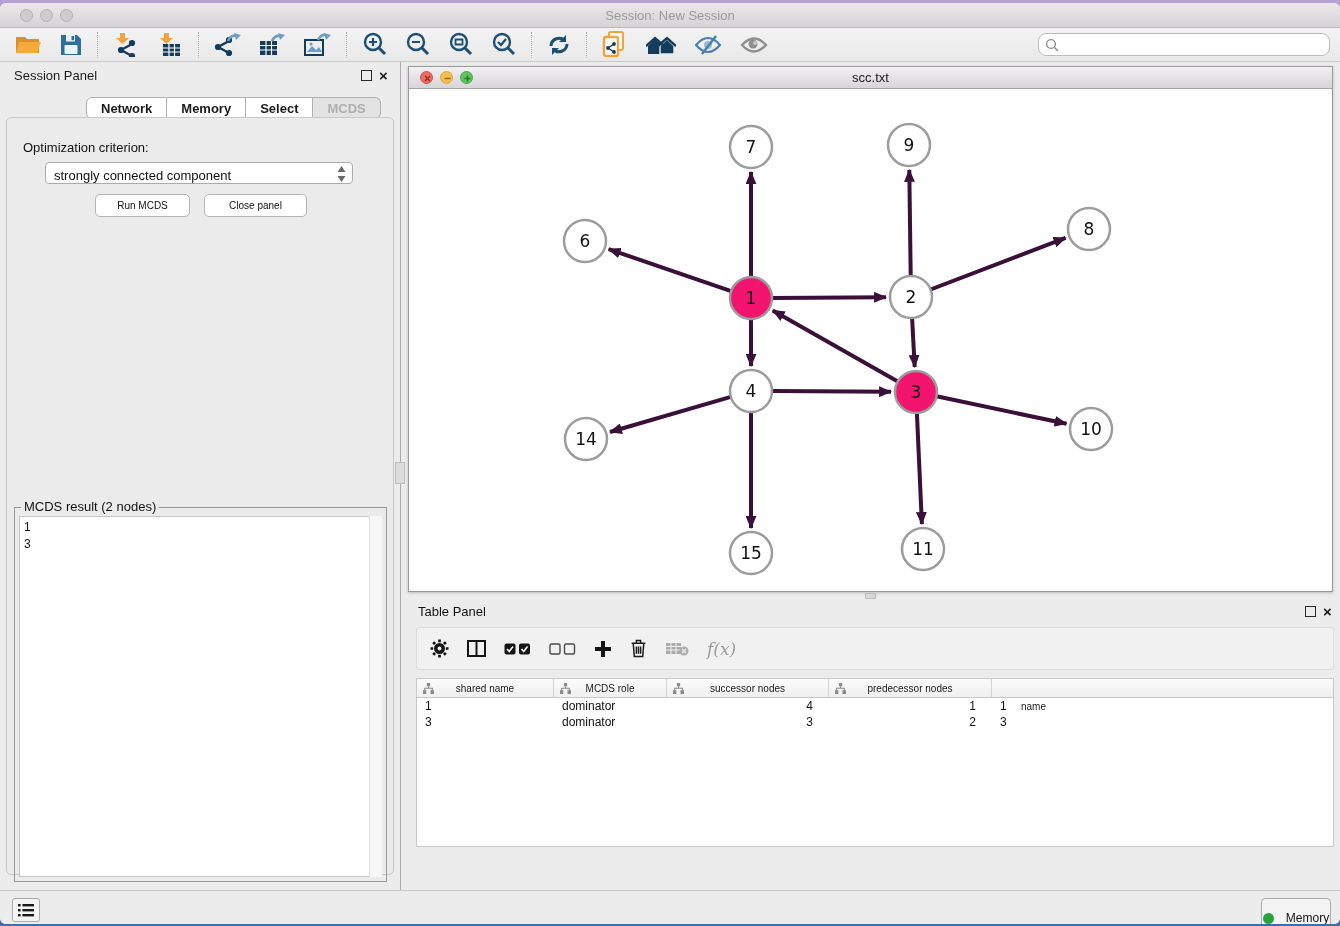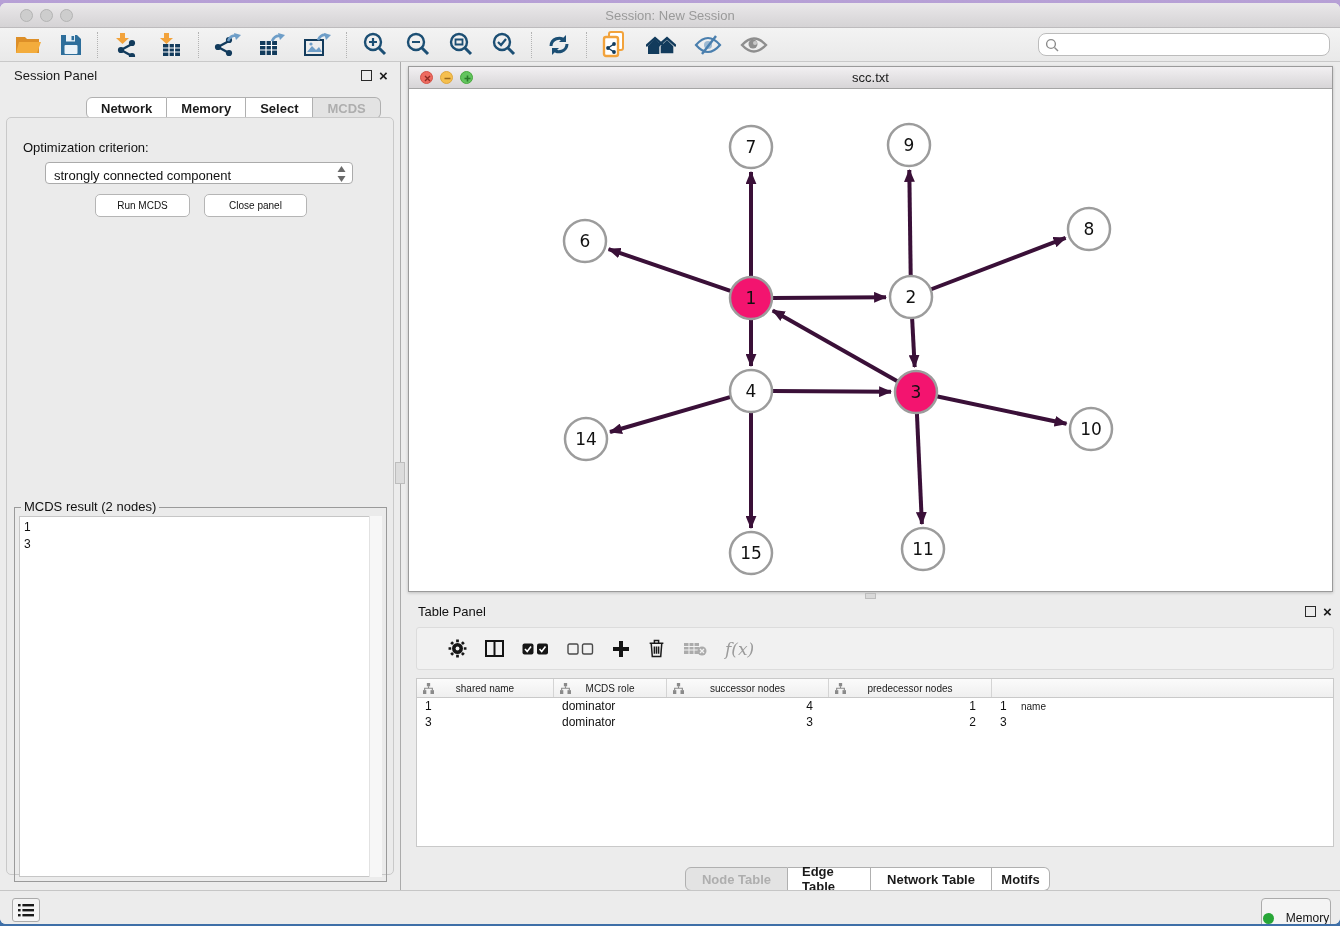--- a/index.html
+++ b/index.html
@@ -93,21 +93,21 @@
   .net-canvas { position:absolute; left:0; top:22px; width:923px; height:502px; background:#fff; }
   
   .h-splitter { position:absolute; left:403px; top:530px; width:937px; height:8px; }
   .h-handle { position:absolute; left:462px; top:1px; width:11px; height:6px; background:#d9d9d9; border:1px solid #bdbdbd; }
   
   .table-panel { position:absolute; left:408px; top:538px; width:932px; height:290px; }
   .tp-header { position:absolute; left:10px; top:4px; }
   .tp-toolbar {
     position:absolute; left:8px; top:27px; width:918px; height:43px;
     background:#f1f1f1; border:1px solid #dcdcdc; border-radius:3px;
-    display:flex; align-items:center; padding-left:22px;
+    display:flex; align-items:center; padding-left:4px;
   }
   .tp-btn { padding:0 9px; display:flex; align-items:center; }
   .fx-label { font-family:"DejaVu Serif",serif; font-style:italic; font-size:17px; color:#9b9b9b; }
   .tbl { position:absolute; left:8px; top:78px; width:918px; height:169px; background:#fff; border:1px solid #c9c9c9; }
   .tbl-head { display:flex; height:19px; background:linear-gradient(#fbfbfb,#efefef); border-bottom:1px solid #c9c9c9; }
   .th { display:flex; align-items:center; justify-content:center; position:relative; border-right:1px solid #d4d4d4;
         font-size:10px; color:#1a1a1a; }
   .th .tree { position:absolute; left:6px; top:4px; }
   .tbl-body .tr { display:flex; height:16px; font-size:12px; }
   .td { padding:1px 8px 0 8px; overflow:hidden; }
@@ -546,26 +546,20 @@
             <div class="tr">
               <div class="td" style="width: 137px;">3</div>
               <div class="td" style="width: 113px;">dominator</div>
               <div class="td right" style="width: 162px;">3</div>
               <div class="td right" style="width: 163px;">2</div>
               <div class="td" style="width: 84px;">3</div>
             </div>
           </div>
       </div>
 
-      <div class="tp-tabs">
-        <div class="tab disabled-selected" style="width:103px;justify-content:center">Node Table</div>
-        <div class="tab" style="width:83px;justify-content:center">Edge Table</div>
-        <div class="tab" style="width:121px;justify-content:center">Network Table</div>
-        <div class="tab last" style="width:58px;justify-content:center">Motifs</div>
-      </div>
     </div>
   </div>
 
   <div class="statusbar">
     <div class="list-btn">
       <svg width="16" height="13" viewBox="0 0 16 13">
           <g fill="#1a1a1a">
             <rect x="0" y="0" width="2.6" height="2.4"></rect>
             <rect x="4.4" y="0" width="11.6" height="2.4"></rect>
             <rect x="0" y="5" width="2.6" height="2.4"></rect>

